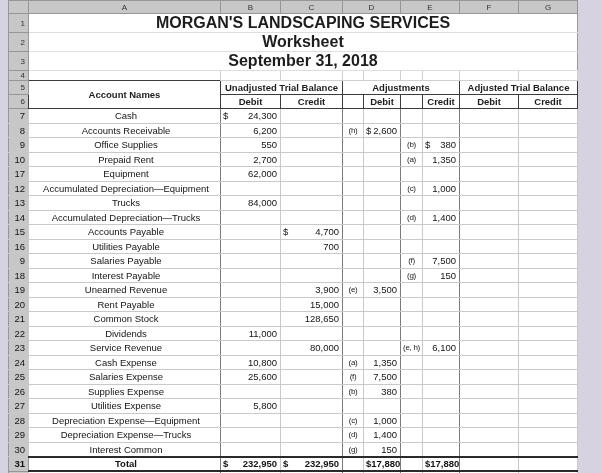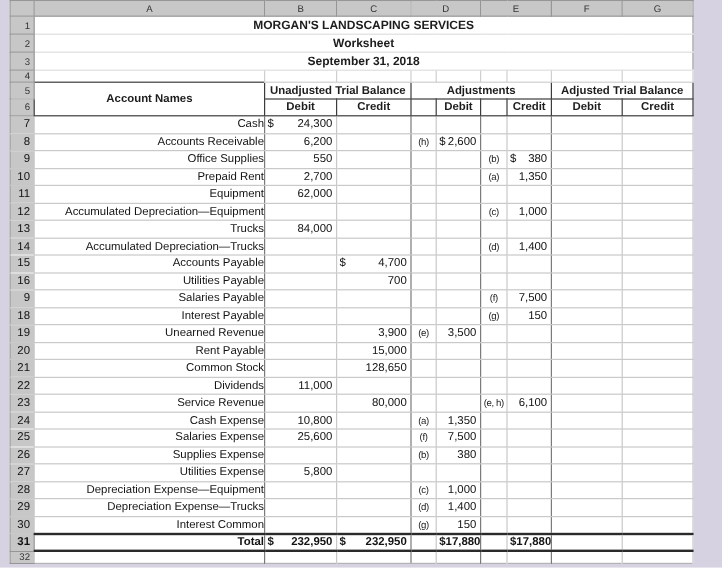--- a/index.html
+++ b/index.html
@@ -18,39 +18,39 @@
   .hd{
     background:var(--header-bg,#c7c7c7);border:1px solid #969696;
     font-size:8px;color:#333;text-align:center;height:13px;
   }
   .rn{
     background:var(--header-bg,#c7c7c7);border:1px solid #969696;
     font-size:8px;color:#333;text-align:right;padding-right:3px;
   }
   
   .title-cell{
-    font-size:10px;font-weight:bold;color:#1d1d1d;text-align:center;
+    font-size:16px;font-weight:bold;color:#1d1d1d;text-align:center;
     height:15px;border-bottom:1px solid #dedede;
   }
   
   .r4 td{height:9px;}
   .r4 td.box{border:1px solid #cfcfcf;}
   
   .acct-hd,.grp,.dc{
     border:1px solid #3c3c3c;font-size:9.5px;font-weight:bold;color:#1d1d1d;
     text-align:center;height:14px;
   }
   
   .data-row td{
     height:14.5px;font-size:9.5px;color:#131313;
     border-right:1px solid var(--grid,#c9c9c9);
     border-bottom:1px solid var(--grid,#c9c9c9);
   }
   .data-row td.rn{height:14.5px;}
-  td.name{text-align:right;padding-left:3px;}
+  td.name{text-align:center;padding-left:3px;}
   td.numc{text-align:right;padding-right:3px;}
   td.refc{font-size:8px;text-align:center;letter-spacing:-0.3px;color:#222;}
   td.dbr{border-right-color:var(--grid-dark,#7b7b7b);}
   .total-row td{font-weight:bold;border-top:2px solid var(--total-border,#2a2a2a);border-bottom:2px solid var(--total-border,#2a2a2a);}
   .total-row td.rn{font-weight:700;border:1px solid #969696;}
   .r32 td{height:8px;border-right:1px solid var(--grid,#c9c9c9);}
   .r32 td.dbr{border-right-color:var(--grid-dark,#7b7b7b);}
   .cur{float:left;padding-left:2px;}
 </style>
 </head>
@@ -172,21 +172,21 @@
           <td class="numc">2,700</td>
           <td class="numc dbr"></td>
           <td class="refc"></td>
           <td class="numc dbr"></td>
           <td class="refc">(a)</td>
           <td class="numc dbr">1,350</td>
           <td class="numc"></td>
           <td class="numc"></td>
         </tr>
         <tr class="data-row">
-          <td class="rn">11</td>
+          <td class="rn">17</td>
           <td class="name dbr">Equipment</td>
           <td class="numc">62,000</td>
           <td class="numc dbr"></td>
           <td class="refc"></td>
           <td class="numc dbr"></td>
           <td class="refc"></td>
           <td class="numc dbr"></td>
           <td class="numc"></td>
           <td class="numc"></td>
         </tr>

